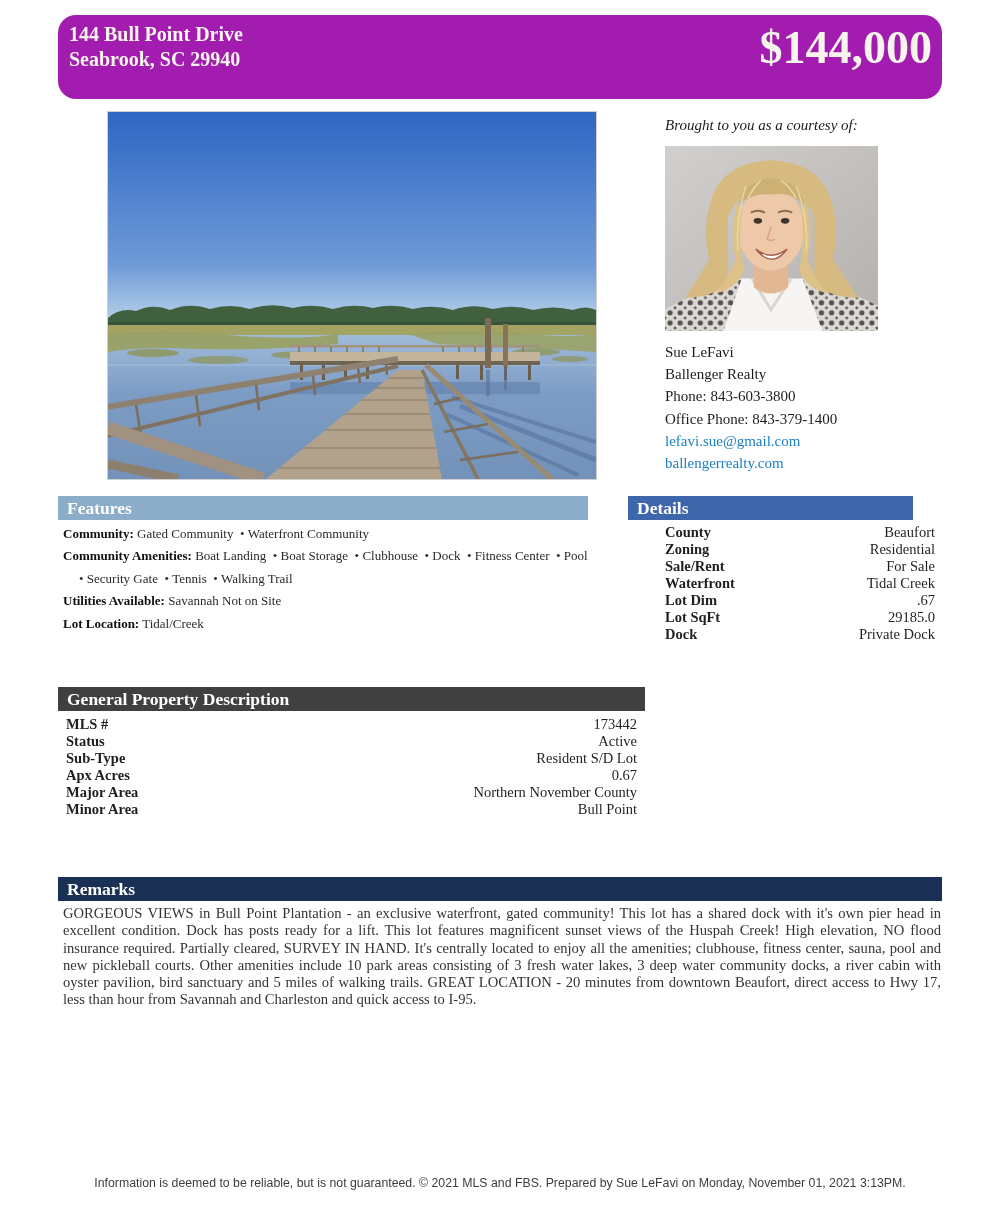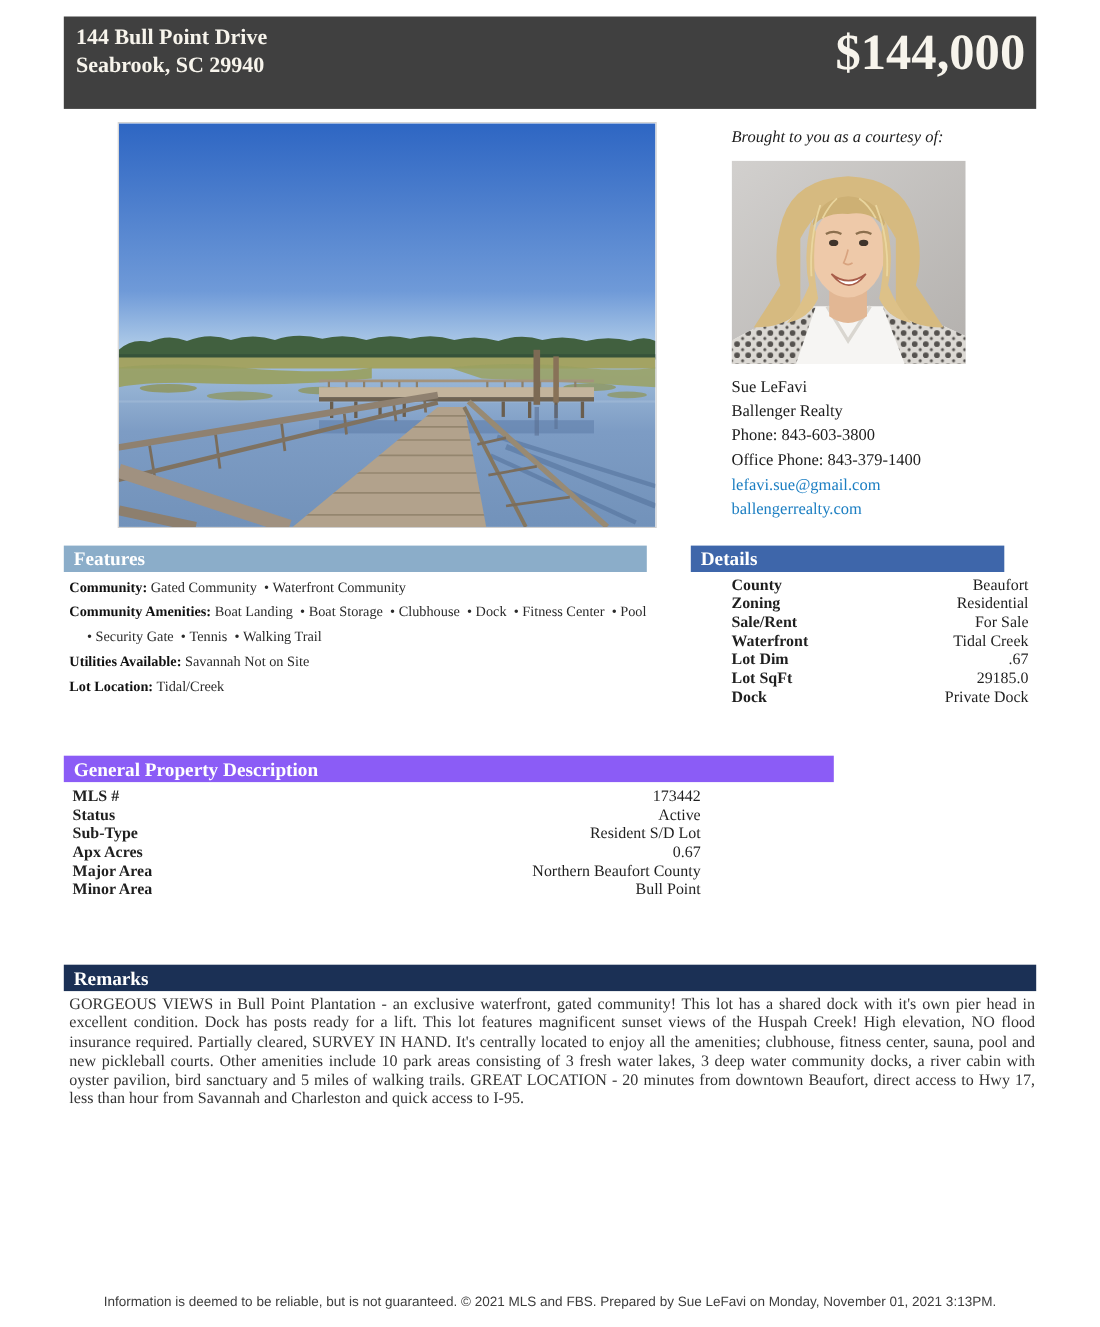--- a/index.html
+++ b/index.html
@@ -1,38 +1,38 @@
 <!DOCTYPE html>
 <html><head>
 <meta charset="utf-8">
 <style>
   html,body{margin:0;padding:0;background:#ffffff;}
   .page{position:relative;width:1000px;height:1206px;background:#ffffff;overflow:hidden;
         font-family:"Liberation Serif", serif;color:#222;}
   
-  .banner{position:absolute;left:58px;top:15px;width:884px;height:84px;background:#404040;}
+  .banner{position:absolute;left:58px;top:15px;width:884px;height:84px;background:#a21caf;border-radius:18px;}
   .banner .addr{position:absolute;left:11px;top:7px;color:#f7f4ec;font-weight:bold;
         font-size:20px;line-height:25px;}
   .banner .price{position:absolute;right:10px;top:10px;color:#f7f4ec;font-weight:bold;font-size:46px;line-height:1;}
   
   .photo{position:absolute;left:107px;top:111px;width:490px;height:369px;border:1px solid #cfcfcf;
         box-sizing:border-box;overflow:hidden;}
   .photo svg{display:block;width:100%;height:100%;}
   
   .courtesy{position:absolute;left:665px;top:117px;font-style:italic;font-size:15px;color:#1c1c1c;}
   .agent-photo{position:absolute;left:665px;top:146px;width:213px;height:185px;overflow:hidden;}
   .agent-photo svg{display:block;width:100%;height:100%;}
   .agent-info{position:absolute;left:665px;top:341px;font-size:15px;line-height:22.2px;color:#1c1c1c;}
   .agent-info a{color:#1b7ec2;text-decoration:none;display:block;}
   
   .secbar{position:absolute;height:24px;color:#ffffff;font-weight:bold;font-size:17.5px;
         line-height:24px;padding-left:9px;box-sizing:border-box;}
   .bar-features{left:58px;top:496px;width:530px;background:#8badc9;}
   .bar-details{left:628px;top:496px;width:285px;background:#3e66aa;}
-  .bar-general{left:58px;top:687px;width:700px;background:#8b5cf6;}
+  .bar-general{left:58px;top:687px;width:587px;background:#404040;}
   .bar-remarks{left:58px;top:877px;width:884px;background:#1b3055;}
   
   .features-body{position:absolute;left:63px;top:523px;width:582px;font-size:13px;line-height:22.4px;color:#2a2a2a;}
   .feat-row{padding-left:16px;text-indent:-16px;}
   .feat-row b{color:#111;}
   
   .kv{position:absolute;font-size:14.5px;line-height:17px;color:#1f1f1f;}
   .kv-details{left:665px;top:524px;width:270px;}
   .kv-general{left:66px;top:716px;width:571px;}
   .kv .row{display:flex;justify-content:space-between;}
@@ -289,21 +289,21 @@
     <div class="row">
         <span class="lbl">Sub-Type</span>
         <span class="val">Resident S/D Lot</span>
       </div>
     <div class="row">
         <span class="lbl">Apx Acres</span>
         <span class="val">0.67</span>
       </div>
     <div class="row">
         <span class="lbl">Major Area</span>
-        <span class="val">Northern Beaufort County</span>
+        <span class="val">Northern November County</span>
       </div>
     <div class="row">
         <span class="lbl">Minor Area</span>
         <span class="val">Bull Point</span>
       </div>
   </div>
 
   <div class="secbar bar-remarks">Remarks</div>
   <div class="remarks-body">GORGEOUS VIEWS in Bull Point Plantation - an exclusive waterfront, gated community! This lot has a shared dock with it's own pier head in excellent condition. Dock has posts ready for a lift. This lot features magnificent sunset views of the Huspah Creek! High elevation, NO flood insurance required. Partially cleared, SURVEY IN HAND. It's centrally located to enjoy all the amenities; clubhouse, fitness center, sauna, pool and new pickleball courts. Other amenities include 10 park areas consisting of 3 fresh water lakes, 3 deep water community docks, a river cabin with oyster pavilion, bird sanctuary and 5 miles of walking trails. GREAT LOCATION - 20 minutes from downtown Beaufort, direct access to Hwy 17, less than hour from Savannah and Charleston and quick access to I-95.</div>
 

